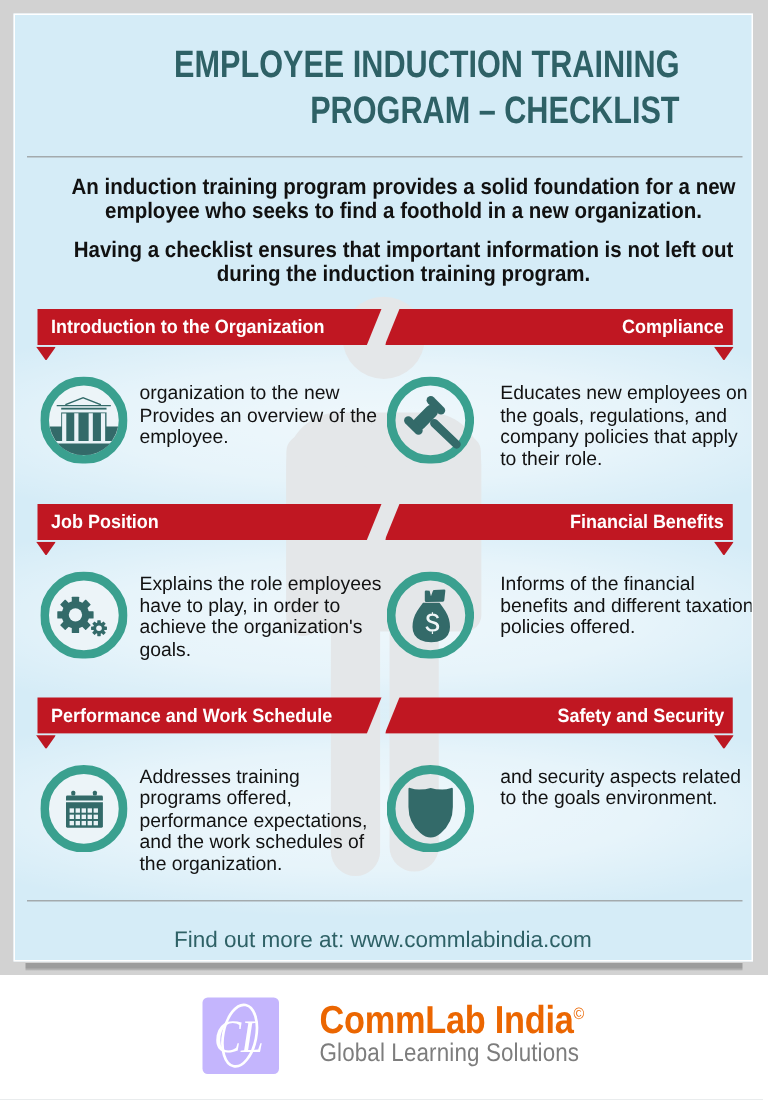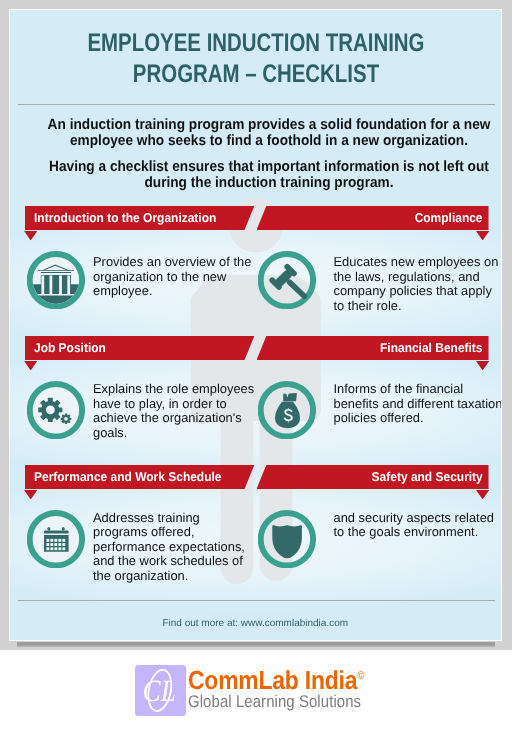--- a/index.html
+++ b/index.html
@@ -6,21 +6,21 @@
   *{-webkit-font-smoothing:antialiased;text-rendering:geometricPrecision;}
   body{width:512px;height:733px;background:#d2d2d2;font-family:"Liberation Sans",sans-serif;overflow:hidden;}
   .page{position:absolute;left:0;top:0;width:512px;height:733px;background:#d2d2d2;}
   .whitebar{position:absolute;left:0;top:650px;width:512px;height:83px;background:#ffffff;}
   .shadow2{position:absolute;left:17px;top:641.5px;width:478px;height:5px;background:linear-gradient(to bottom,#9c9c9c 0%,#9c9c9c 60%,#bdbdbd 100%);}
   .card{position:absolute;left:8.5px;top:8.5px;width:491.5px;height:630px;background:#d5ecf7;
         border:1.5px solid #ffffff;box-sizing:content-box;overflow:hidden;}
   .cardbg{position:absolute;left:0;top:0;width:491.5px;height:630px;}
 
   
-  .title{position:absolute;left:0;top:18px;width:492px;text-align:center;
+  .title{position:absolute;left:0;top:18px;width:492px;text-align:right;
          color:#2e6166;font-weight:bold;font-size:25.5px;line-height:31px;}
   .title > div{transform:scaleX(0.801);}
   .hrule{position:absolute;left:8px;width:477px;height:1px;background:#a3aaad;}
   .intro{position:absolute;width:492px;left:0;text-align:center;color:#111;
          font-size:14.9px;font-weight:bold;line-height:16.5px;margin-left:13px;}
   .intro > div{transform:scaleX(0.918);}
 
   
   .band{position:absolute;left:0;width:491.5px;height:33px;}
   .banner{position:absolute;top:0;height:24.6px;background:#c01722;}
@@ -39,25 +39,25 @@
   .btL{left:83.5px;width:168px;}
   .btR{left:312px;width:180px;margin-left:12px;}
 
   
   .iconcircle{position:absolute;width:58px;height:58px;}
   .icL{left:17.5px;}
   .icR{left:248px;}
 
   
   .findout{position:absolute;left:0;top:608px;width:491.5px;text-align:center;
-           color:#2e6166;font-size:10px;}
+           color:#2e6166;font-size:15px;}
   .logo{position:absolute;left:135.3px;top:665px;}
   .logomark{position:absolute;left:0;top:0;width:51px;height:50.6px;
             background:#c4b5fd;border-radius:3.5px;}
-  .logotext{position:absolute;left:53px;top:-2.5px;width:max-content;}
+  .logotext{position:absolute;left:78px;top:-2.5px;width:max-content;}
   .logoname{color:#eb6601;font-size:26px;font-weight:bold;letter-spacing:-0.2px;display:block;
             line-height:26px;white-space:nowrap;transform:scaleX(0.88);transform-origin:left top;}
   .logocopy{font-size:11px;vertical-align:super;font-weight:normal;}
   .logotag{color:#7d7d7d;font-size:17px;line-height:17px;white-space:nowrap;margin-top:0.5px;display:block;
            letter-spacing:0.1px;transform:scaleX(0.878);transform-origin:left top;}
 </style>
 </head>
 <body>
 
 <div class="page">
@@ -166,27 +166,27 @@
     <svg class="iconcircle icR" style="top:241px" viewBox="0 0 58 58">
       <circle cx="28.9" cy="29.2" r="26.2" fill="none" stroke="#3aa08f" stroke-width="5.9"></circle>
       <g stroke="#336a69" fill="none" stroke-linecap="round">
         <line x1="29.2" y1="15.8" x2="36.0" y2="22.6" stroke-width="5.6"></line>
         <line x1="29.6" y1="23.3" x2="21.5" y2="31.4" stroke-width="8.8"></line>
         <line x1="14.2" y1="29.3" x2="21.0" y2="36.1" stroke-width="5.6"></line>
         <line x1="31.5" y1="31.1" x2="46.4" y2="45.3" stroke-width="5.6"></line>
       </g>
     </svg>
     <div class="body-text btL" style="top:245.5px">
+        <div>organization to the new</div>
         <div>Provides an overview of the</div>
-        <div>organization to the new</div>
         <div>employee.</div>
       </div>
     <div class="body-text btR" style="top:245.5px">
         <div>Educates new employees on</div>
-        <div>the laws, regulations, and</div>
+        <div>the goals, regulations, and</div>
         <div>company policies that apply</div>
         <div>to their role.</div>
       </div>
 
     <div class="band" style="top:326px">
       <div class="banner bL"></div>
       <div class="banner bR"></div>
       <div class="blabel blabelL">Job Position</div>
       <div class="blabel blabelR">Financial Benefits</div>
       <div class="tri triL"></div>

